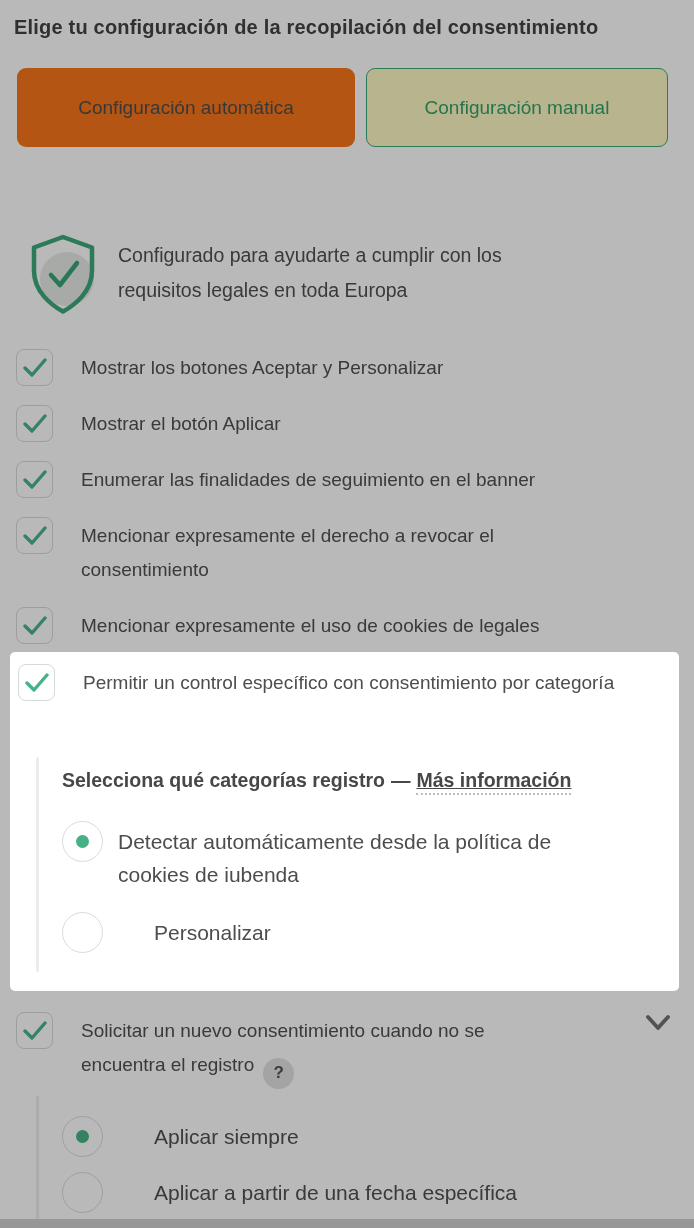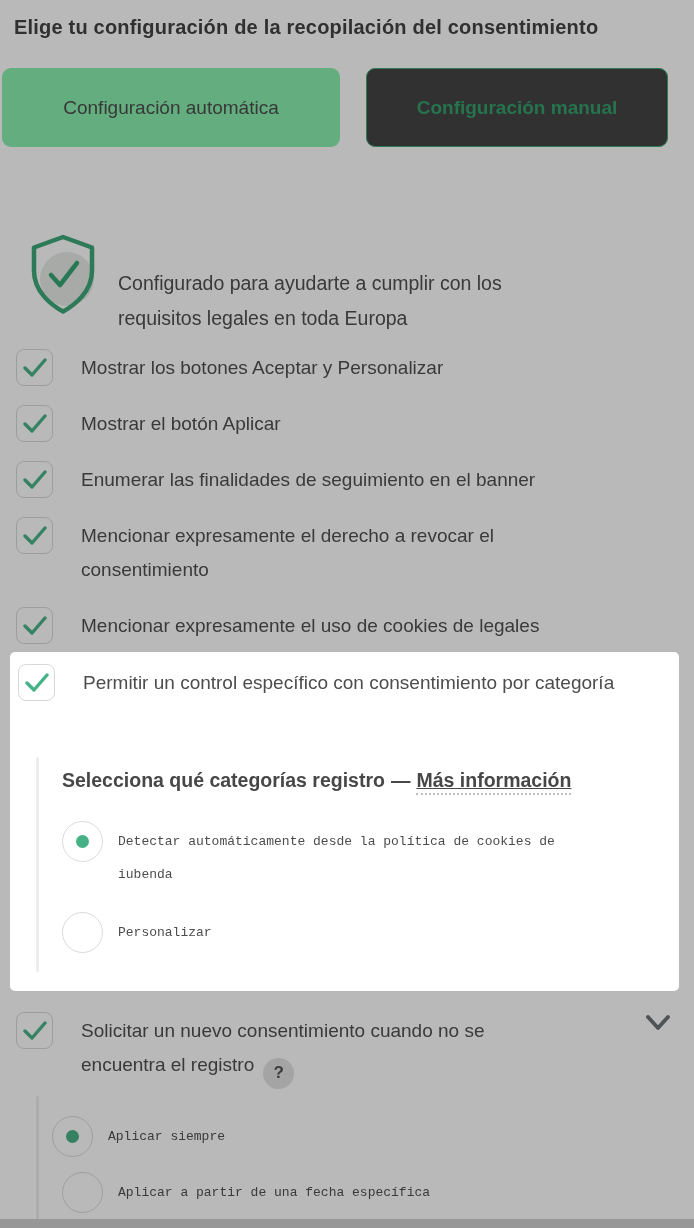--- a/index.html
+++ b/index.html
@@ -17,29 +17,29 @@
     left:14px; top:16px; width:666px;
     font-size:20px; font-weight:bold; color:#3e3e3e; letter-spacing:.2px;
   }
 
   
   .tab {
     top:68px; height:79px; border-radius:9px;
     display:flex; align-items:center; justify-content:center;
     font-size:19px; cursor:pointer;
   }
-  .tab-auto { left:2px; width:338px; background:#86efac; color:#4a4a4a; }
-  .tab-manual { left:366px; width:302px; background:#404040;
-    border:1px solid #38a877; color:#2f9e68; font-weight:bold; }
+  .tab-auto { left:17px; width:338px; background:#f97316; color:#4a4a4a; }
+  .tab-manual { left:366px; width:302px; background:#fef9c3;
+    border:1px solid #38a877; color:#2f9e68; font-weight:normal; }
 
   
   .shield-wrap { left:25px; top:232px; width:76px; height:88px; }
   .compliance-text {
     left:118px; top:238px; width:470px;
-    font-size:19.5px; line-height:35px; color:#4c4c4c;margin-top:28px;
+    font-size:19.5px; line-height:35px; color:#4c4c4c;
   }
 
   
   .check-row { display:flex; gap:28px; align-items:flex-start; left:16px; width:660px; }
   .checkbox {
     flex:none; width:37px; height:37px; border-radius:8px;
     background:#ffffff; border:1px solid #d6d9da;
     display:flex; align-items:center; justify-content:center;
   }
   .check-label { font-size:19px; color:#4d4d4d; }
@@ -48,22 +48,22 @@
 
   
   .radio-row { display:flex; gap:15px; align-items:flex-start; }
   .radio {
     flex:none; width:41px; height:41px; border-radius:50%;
     background:#ffffff; border:1px solid #d9dbdc;
     display:flex; align-items:center; justify-content:center;
   }
   .radio .dot { width:13px; height:13px; border-radius:50%; background:#45b184; display:none; }
   .radio.selected .dot { display:block; }
-  .radio-label { font-size:13px; color:#4d4d4d;font-family:Liberation Mono, monospace; }
-  .r-one { line-height:41px; }
+  .radio-label { font-size:21px; color:#4d4d4d; }
+  .r-one { line-height:41px;margin-left:36px; }
   .r-two { line-height:33px; padding-top:4px; }
 
   
   .guide { width:3px; background:#ededed; border-radius:2px; }
 
   
   .sub-heading {
     left:62px; top:769px; width:600px; white-space:nowrap;
     font-size:19.5px; font-weight:bold; color:#474747;
   }
@@ -196,21 +196,21 @@
   </div>
 
   <div class="abs chevron">
     <svg width="26" height="18" viewBox="0 0 26 18">
         <polyline points="3,3 13,14 23,3" stroke="#6b7074" stroke-width="3.8" fill="none" stroke-linecap="round" stroke-linejoin="round"></polyline>
       </svg>
   </div>
 
   <div class="abs guide" style="left:36px; top:1096px; height:126px"></div>
 
-  <div class="abs radio-row" style="left:52px; top:1116px">
+  <div class="abs radio-row" style="left:62px; top:1116px">
     <span class="radio selected">
         <span class="dot"></span>
       </span>
     <span class="radio-label r-one">Aplicar siempre</span>
   </div>
 
   <div class="abs radio-row" style="left:62px; top:1172px">
     <span class="radio"></span>
     <span class="radio-label r-one">Aplicar a partir de una fecha específica</span>
   </div>

